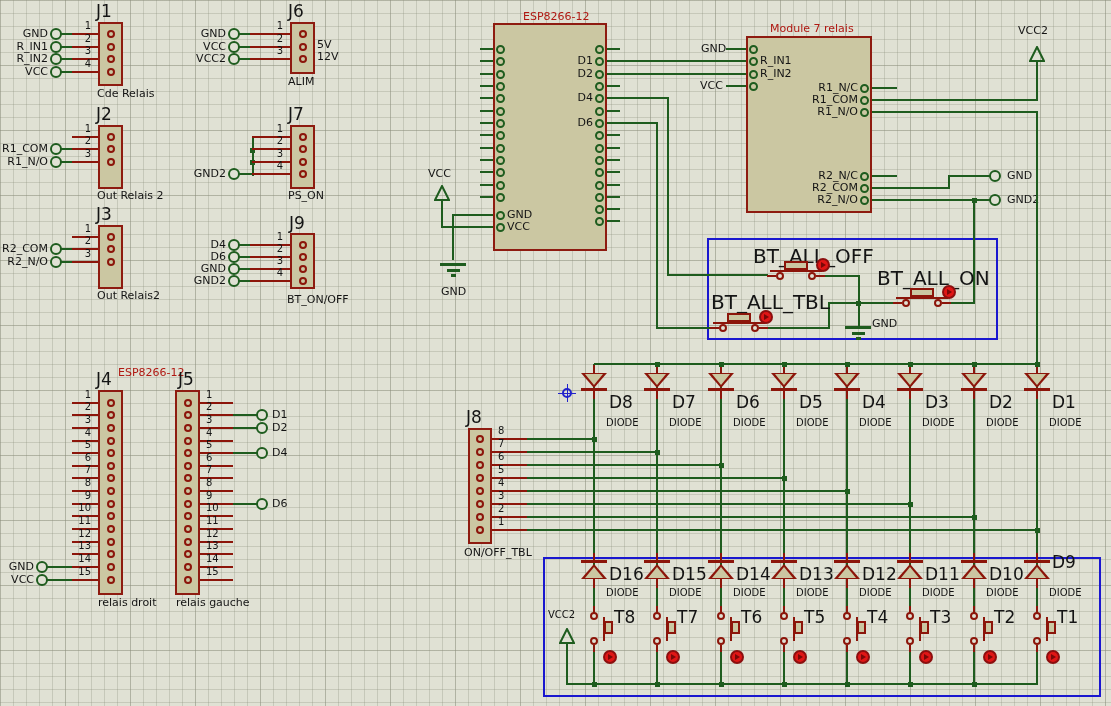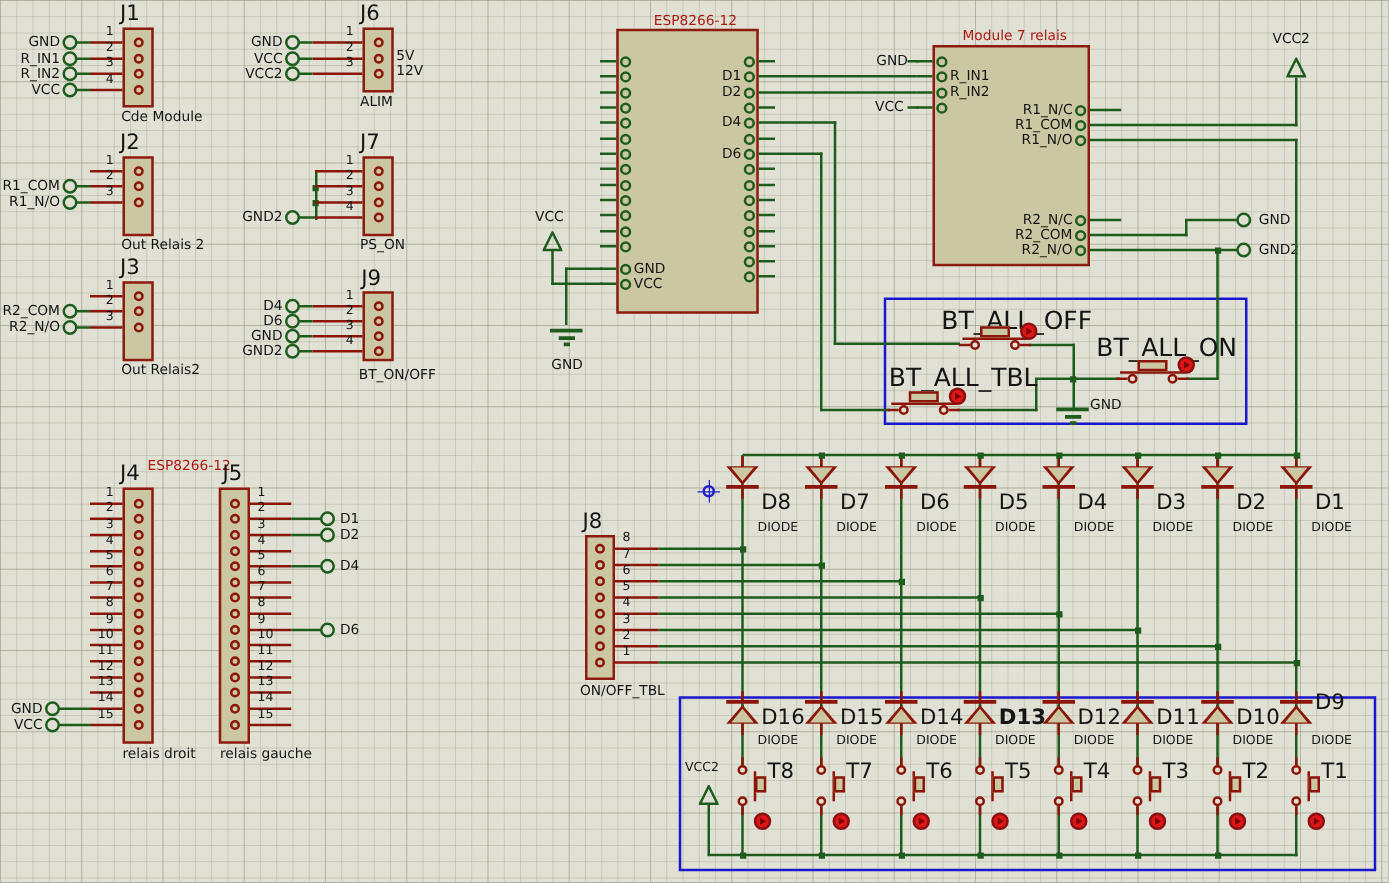--- a/index.html
+++ b/index.html
@@ -110,21 +110,21 @@
     <div class="wg" style="left: 447px; top: 269px; width: 13px; height: 3px;"></div>
     <div class="wg" style="left: 451px; top: 274px; width: 5px; height: 3px;"></div>
     <div class="wg" style="left: 845px; top: 326px; width: 26px; height: 3px;"></div>
     <div class="wg" style="left: 852px; top: 332px; width: 13px; height: 3px;"></div>
     <div class="wg" style="left: 856px; top: 337px; width: 5px; height: 3px;"></div>
     <div class="abs" style="left: 562px; top: 388px; width: 10px; height: 10px; border: 2px solid rgb(34, 34, 204); border-radius: 50%; box-sizing: border-box;"></div>
     <div class="abs" style="left: 558px; top: 393px; width: 18px; height: 1px; background: rgb(34, 34, 204);"></div>
     <div class="abs" style="left: 567px; top: 384px; width: 1px; height: 18px; background: rgb(34, 34, 204);"></div>
     <div class="body" style="left: 98px; top: 22px; width: 25px; height: 64px;"></div>
     <div class="t" style="left: 96px; top: 3px; font-size: 17px;">J1</div>
-    <div class="t" style="left: 97px; top: 88px; font-size: 11px;">Cde Module</div>
+    <div class="t" style="left: 97px; top: 88px; font-size: 11px;">Cde Relais</div>
     <div class="wr" style="left: 72px; top: 33px; width: 26px; height: 2px;"></div>
     <div class="t ra" style="left: 91px; top: 21px; font-size: 10px;">1</div>
     <div class="pinr" style="left: 106.5px; top: 30px;"></div>
     <div class="wr" style="left: 72px; top: 46px; width: 26px; height: 2px;"></div>
     <div class="t ra" style="left: 91px; top: 34px; font-size: 10px;">2</div>
     <div class="pinr" style="left: 106.5px; top: 43px;"></div>
     <div class="wr" style="left: 72px; top: 58px; width: 26px; height: 2px;"></div>
     <div class="t ra" style="left: 91px; top: 46px; font-size: 10px;">3</div>
     <div class="pinr" style="left: 106.5px; top: 55px;"></div>
     <div class="wr" style="left: 72px; top: 71px; width: 26px; height: 2px;"></div>
@@ -613,21 +613,21 @@
     <div class="tri" style="left: 775px; top: 374px; border-left: 9px solid transparent; border-right: 9px solid transparent; border-top: 11px solid rgb(203, 199, 162);"></div>
     <div class="wr" style="left: 771px; top: 388px; width: 26px; height: 3px;"></div>
     <div class="wr" style="left: 783px; top: 391px; width: 2px; height: 8px;"></div>
     <div class="t" style="left: 799px; top: 394px; font-size: 17px;">D5</div>
     <div class="t" style="left: 796px; top: 418px; font-size: 10px;">DIODE</div>
     <div class="wr" style="left: 783px; top: 553px; width: 2px; height: 7px;"></div>
     <div class="wr" style="left: 771px; top: 560px; width: 26px; height: 3px;"></div>
     <div class="tri" style="left: 771px; top: 564px; border-left: 13px solid transparent; border-right: 13px solid transparent; border-bottom: 15px solid rgb(140, 21, 10);"></div>
     <div class="tri" style="left: 775px; top: 567px; border-left: 9px solid transparent; border-right: 9px solid transparent; border-bottom: 11px solid rgb(203, 199, 162);"></div>
     <div class="wr" style="left: 783px; top: 579px; width: 2px; height: 9px;"></div>
-    <div class="t" style="left: 799px; top: 566px; font-size: 17px; font-weight: bold;">D13</div>
+    <div class="t" style="left: 799px; top: 566px; font-size: 17px;">D13</div>
     <div class="t" style="left: 796px; top: 588px; font-size: 10px;">DIODE</div>
     <div class="wr" style="left: 783px; top: 606px; width: 2px; height: 6px;"></div>
     <div class="wr" style="left: 783px; top: 645px; width: 2px; height: 7px;"></div>
     <div class="pinc" style="left: 780px; top: 612px;"></div>
     <div class="pinc" style="left: 780px; top: 637px;"></div>
     <div class="wr" style="left: 793px; top: 617px; width: 2px; height: 24px;"></div>
     <div class="cap" style="left: 794px; top: 621px; width: 9px; height: 13px;"></div>
     <div class="marker" style="left: 793px; top: 650px; width: 14px; height: 14px;">
       <div class="arr"></div>
     </div>

